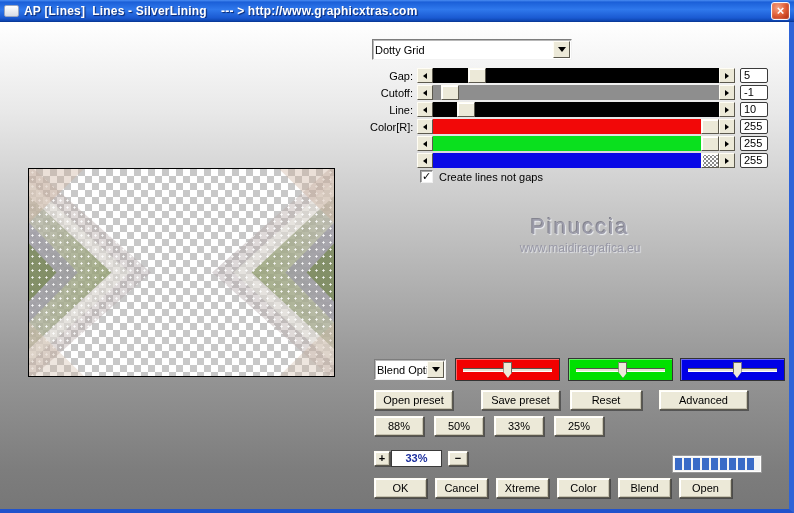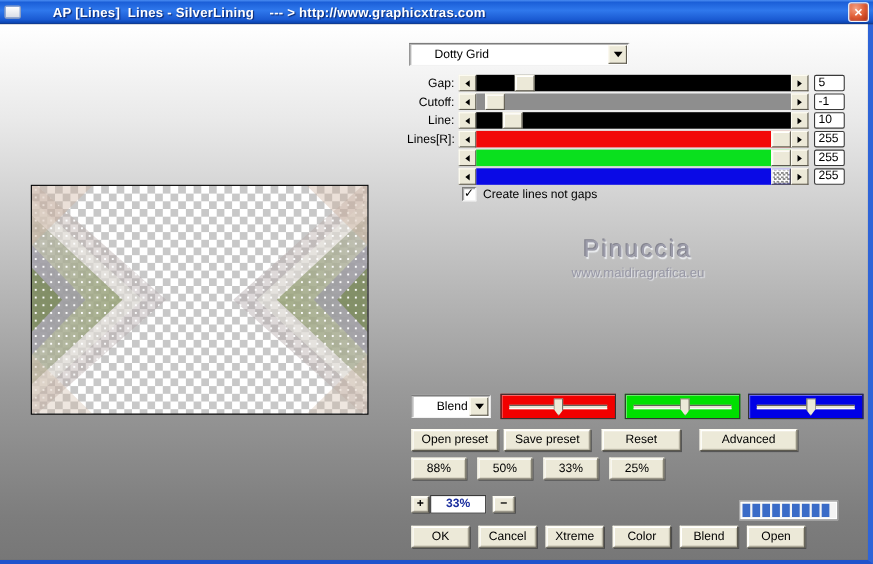--- a/index.html
+++ b/index.html
@@ -14,21 +14,21 @@
     background:linear-gradient(180deg,#4a8cf2 0%,#1b5fd8 10%,#2f78ec 45%,#1a5ad2 85%,#0c43ae 100%);
     display:flex; align-items:center; padding:0 4px;
     border-bottom:1px solid #0a3a9a;
   }
   .win-icon{
     width:15px; height:12px; margin-right:5px; flex:0 0 auto;
     background:linear-gradient(180deg,#ffffff,#d8dce6); border:1px solid #9aa6c0; border-radius:2px;
   }
   .title{
     color:#fff; font-weight:bold; font-size:12px; white-space:pre; overflow:hidden;
-    text-shadow:1px 1px 1px rgba(0,20,80,.8); letter-spacing:.2px; flex:1 1 auto;margin-left:24px;
+    text-shadow:1px 1px 1px rgba(0,20,80,.8); letter-spacing:.2px; flex:1 1 auto;
   }
   .close-btn{
     width:19px; height:18px; flex:0 0 auto; border-radius:3px;
     background:radial-gradient(circle at 35% 30%,#f4a488 0%,#e3643c 45%,#c03818 80%,#a62c10 100%);
     border:1px solid #f4f6fc; color:#fff; font-weight:bold; font-size:13px; line-height:16px;
     text-align:center; box-shadow:inset 0 0 2px rgba(255,255,255,.5);
   }
 
   
   .body-wrap{
@@ -46,21 +46,21 @@
     border:1px solid; border-color:#fffdf4 #5c594e #5c594e #fffdf4;
     box-shadow:1px 1px 0 rgba(30,30,30,.5), inset 1px 1px 0 #fff, inset -1px -1px 0 #c6c2b0;
     height:20px; line-height:18px; cursor:default; user-select:none;
   }
 
   
   .dropdown{
     position:absolute; height:21px; background:#fff; display:flex; align-items:center;
     border:1px solid; border-color:#7d7d7d #f2f2f2 #f2f2f2 #7d7d7d; box-shadow:inset 1px 1px 0 #b8b8b8;
   }
-  .dropdown .dd-text{ flex:1; padding-left:22px; white-space:nowrap; overflow:hidden; }
+  .dropdown .dd-text{ flex:1; padding-left:2px; white-space:nowrap; overflow:hidden; }
   .dd-btn{
     width:17px; height:17px; margin-right:1px; flex:0 0 auto;
     background:#ece9d8; border:1px solid; border-color:#fffdf4 #5c594e #5c594e #fffdf4;
     display:flex; align-items:center; justify-content:center;
   }
   .tri-down{ width:0; height:0; border-left:4px solid transparent; border-right:4px solid transparent; border-top:5px solid #000; }
   .dd-pattern{ left:372px; top:17px; width:200px; }
   .dd-blend{ left:374px; top:337px; width:72px; }
 
   
@@ -231,21 +231,21 @@
               <div class="sl-thumb" style="left: calc(9% - 1.62px);"></div>
             </div>
         <span class="sl-arrow">
               <i class="tri-r"></i>
             </span>
       </div>
       <div class="value-box">10</div>
     </div>
 
     <div class="param-row" style="top:97px">
-      <span class="param-label">Lines[R]:</span>
+      <span class="param-label">Color[R]:</span>
       <div class="hslider">
         <span class="sl-arrow">
               <i class="tri-l"></i>
             </span>
         <div class="sl-track" style="background: rgb(242, 8, 8);">
               <div class="sl-thumb" style="left: calc(100% - 18px);"></div>
             </div>
         <span class="sl-arrow">
               <i class="tri-r"></i>
             </span>
@@ -335,21 +335,21 @@
       <div class="groove"></div>
       <div class="pointer" style="left:48%"></div>
     </div>
     <div class="channel ch-blue" style="background: rgb(0, 0, 230);">
       <div class="groove"></div>
       <div class="pointer" style="left:50%"></div>
     </div>
 
     <div class="preset-row">
       <button class="btn" style="width:79px">Open preset</button>
-      <button class="btn" style="width:79px;margin-left:5px">Save preset</button>
+      <button class="btn" style="width:79px;margin-left:28px">Save preset</button>
       <button class="btn" style="width:72px;margin-left:10px">Reset</button>
       <button class="btn" style="width:89px;margin-left:17px">Advanced</button>
     </div>
 
     <div class="zoom-row">
       <button class="btn">88%</button>
       <button class="btn">50%</button>
       <button class="btn">33%</button>
       <button class="btn">25%</button>
     </div>

